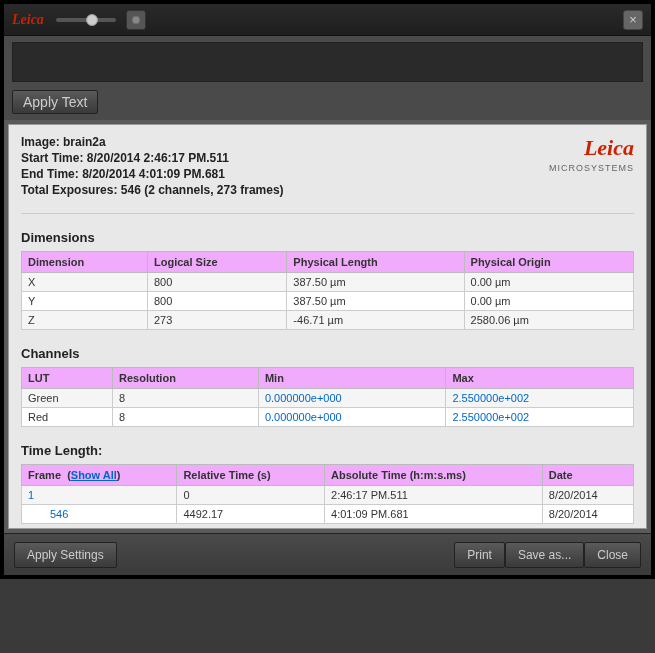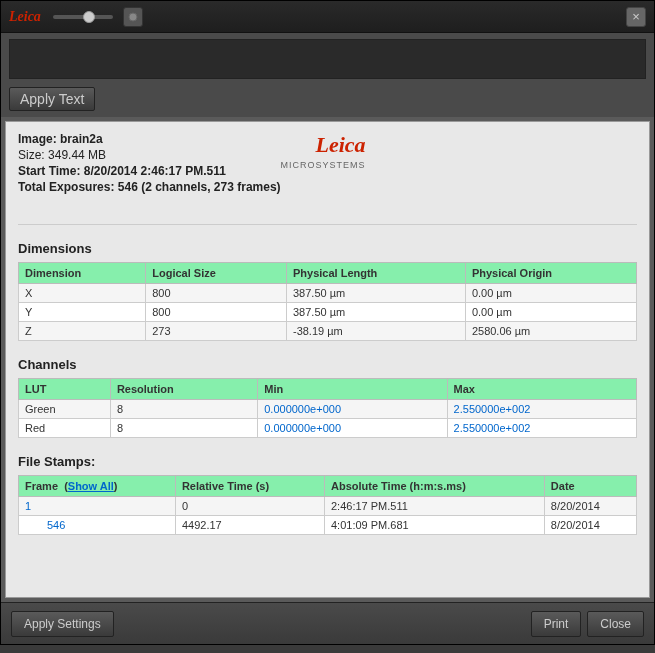--- a/index.html
+++ b/index.html
@@ -8,25 +8,25 @@
       height: 653px;
       background: #3a3a3a;
       font-family: Arial, sans-serif;
       font-size: 12px;
       color: #333;
       overflow: hidden;
     }
 
     .window {
       width: 655px;
-      height: 645px;
+      height: 579px;
       background: #4a4a4a;
       display: flex;
       flex-direction: column;
-      border: 1px solid #000000;
+      border: 4px solid #000000;
     }
 
     
     .titlebar {
       height: 32px;
       background: linear-gradient(to bottom, #2a2a2a, #1e1e1e);
       display: flex;
       align-items: center;
       padding: 0 8px;
       flex-shrink: 0;
@@ -146,25 +146,25 @@
     }
 
     
     .content-inner::-webkit-scrollbar { width: 12px; }
     .content-inner::-webkit-scrollbar-track { background: #ddd; }
     .content-inner::-webkit-scrollbar-thumb { background: #aaa; border: 1px solid #999; }
 
     
     .file-info {
       display: flex;
-      justify-content: flex-start;
+      justify-content: space-between;
       align-items: flex-start;
       margin-bottom: 11px;
       border-bottom: 1px solid #ccc;
-      padding-bottom: 28px;
+      padding-bottom: 14px;
     }
     .file-info-text p {
       margin-bottom: 2px;
       font-size: 12px;
       color: #222;
     }
     .file-info-text p.bold {
       font-weight: bold;
     }
     .leica-brand {
@@ -196,21 +196,21 @@
     }
 
     
     .data-table {
       width: 100%;
       border-collapse: collapse;
       margin-bottom: 12px;
       font-size: 11px;
     }
     .data-table th {
-      background: #86efac;
+      background: #f0abfc;
       border: 1px solid #bbb;
       padding: 4px 6px;
       text-align: left;
       font-weight: bold;
       color: #333;
     }
     .data-table td {
       border: 1px solid #ccc;
       padding: 3px 6px;
       background: #fff;
@@ -221,21 +221,21 @@
 
     
     .footer {
       height: 42px;
       background: linear-gradient(to bottom, #4a4a4a, #3a3a3a);
       display: flex;
       align-items: center;
       padding: 0 10px;
       border-top: 1px solid #222;
       flex-shrink: 0;
-      gap: 6px;
+      gap: 0;
     }
     .footer-left { flex: 1; }
     .footer-btn {
       background: linear-gradient(to bottom, #5a5a5a, #3a3a3a);
       border: 1px solid #222;
       color: #ccc;
       padding: 5px 12px;
       cursor: pointer;
       font-size: 12px;
       border-radius: 2px;
@@ -280,27 +280,27 @@
 
   <div class="main-content">
     <div class="content-inner">
 
       <div class="file-info">
         <div class="file-info-text">
           <p class="bold">
             <span>Image:</span>
             <span>brain2a</span>
           </p>
-          <p>
-            <span>Size:</span>
-            <span>349.44 MB</span>
-          </p>
           <p class="bold">
             <span>Start Time:</span>
             <span>8/20/2014 2:46:17 PM.511</span>
+          </p>
+          <p class="bold">
+            <span>End Time:</span>
+            <span>8/20/2014 4:01:09 PM.681</span>
           </p>
           <p class="bold">
             <span>Total Exposures:</span>
             <span>546 (2 channels, 273 frames)</span>
           </p>
         </div>
         <div class="leica-brand">
           <span class="leica-brand-name">Leica</span>
           <span class="leica-brand-sub">MICROSYSTEMS</span>
         </div>
@@ -325,21 +325,21 @@
             </tr>
             <tr>
               <td>Y</td>
               <td>800</td>
               <td>387.50 µm</td>
               <td>0.00 µm</td>
             </tr>
             <tr>
               <td>Z</td>
               <td>273</td>
-              <td>-38.19 µm</td>
+              <td>-46.71 µm</td>
               <td>2580.06 µm</td>
             </tr>
           </tbody>
       </table>
 
       <div class="section-header">Channels</div>
       <table class="data-table">
         <thead>
           <tr>
             <th>LUT</th>
@@ -357,21 +357,21 @@
             </tr>
             <tr>
               <td>Red</td>
               <td>8</td>
               <td style="color: rgb(0, 102, 204);">0.000000e+000</td>
               <td style="color: rgb(0, 102, 204);">2.550000e+002</td>
             </tr>
           </tbody>
       </table>
 
-      <div class="section-header">File Stamps:</div>
+      <div class="section-header">Time Length:</div>
       <table class="data-table">
         <thead>
           <tr>
             <th>
               <span>Frame</span>
               &nbsp;(<span class="link-text">Show All</span>)
             </th>
             <th>Relative Time (s)</th>
             <th>Absolute Time (h:m:s.ms)</th>
             <th>Date</th>
@@ -394,16 +394,17 @@
       </table>
 
     </div>
   </div>
 
   <div class="footer">
     <div class="footer-left">
       <button class="apply-settings-btn">Apply Settings</button>
     </div>
     <button class="footer-btn">Print</button>
+    <button class="footer-btn">Save as...</button>
     <button class="footer-btn">Close</button>
   </div>
 
 </div>
 
 </body></html>

